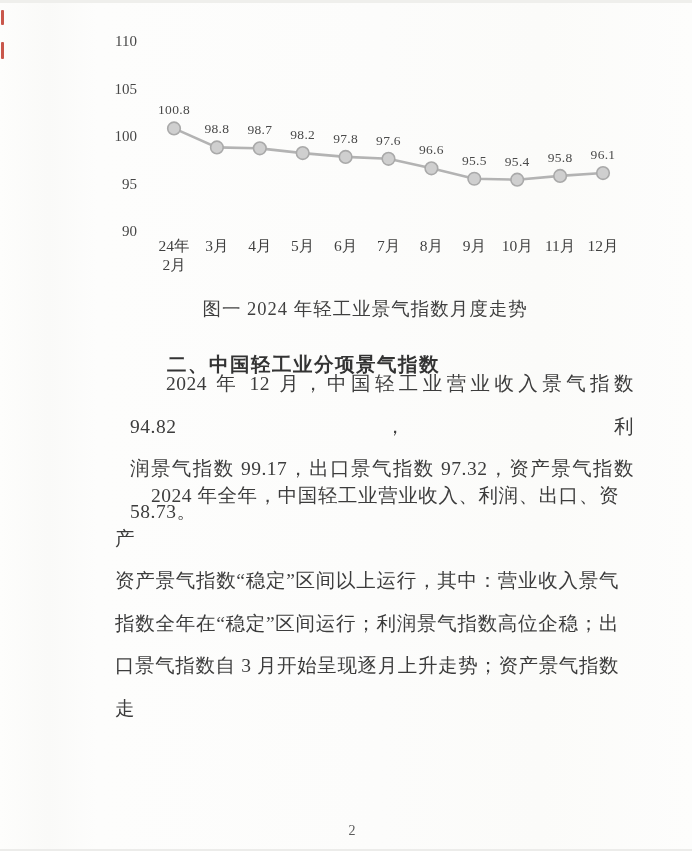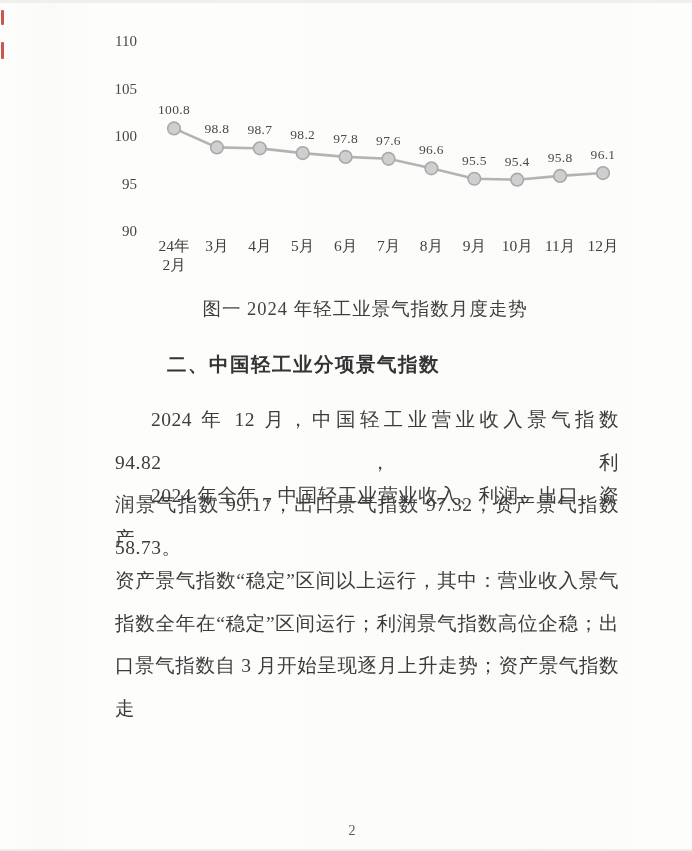--- a/index.html
+++ b/index.html
@@ -34,21 +34,21 @@
     font-size:18.5px;color:#3f3f3f;letter-spacing:1px;
   }
   #heading{
     position:absolute;left:151px;top:348px;
     font-size:19.5px;font-weight:bold;color:#333;letter-spacing:1.5px;margin-left:16px;
   }
   .para{
     position:absolute;left:115px;width:504px;
     font-size:19.5px;line-height:42.5px;letter-spacing:.5px;
   }
-  #para1{top:396px;}
+  #para1{top:360px;margin-left:15px;}
   #para2{top:472px;}
   .pline{text-align:justify;text-align-last:justify;white-space:nowrap0;}
   .pline.first{text-indent:36px;}
   .pline.last{text-align-last:left;}
   #pagenum{
     position:absolute;left:0;bottom:12px;width:100%;
     text-align:center;padding-left:12px;box-sizing:border-box;
     font-size:14px;color:#5a5a5a;
   }
 </style>

